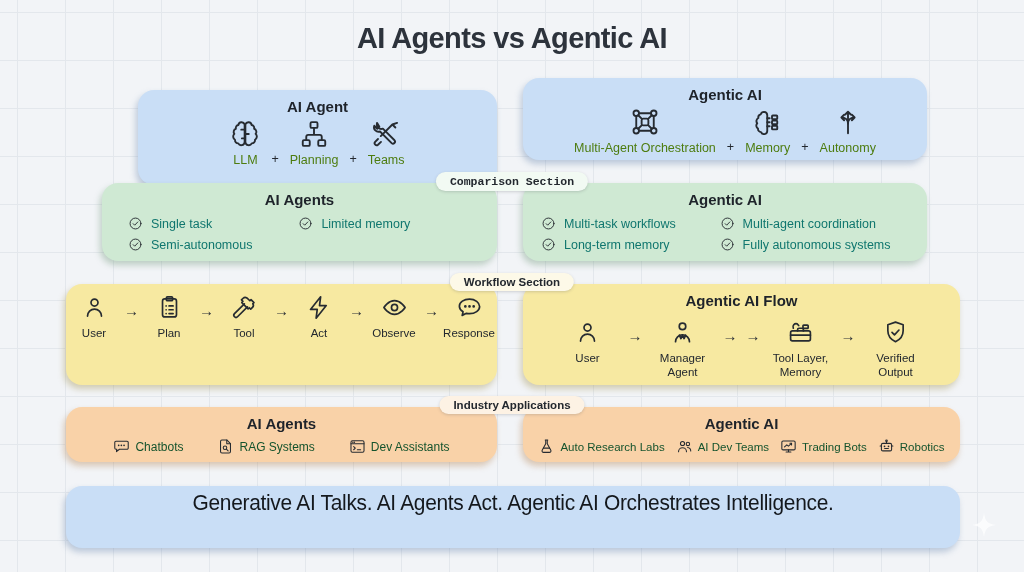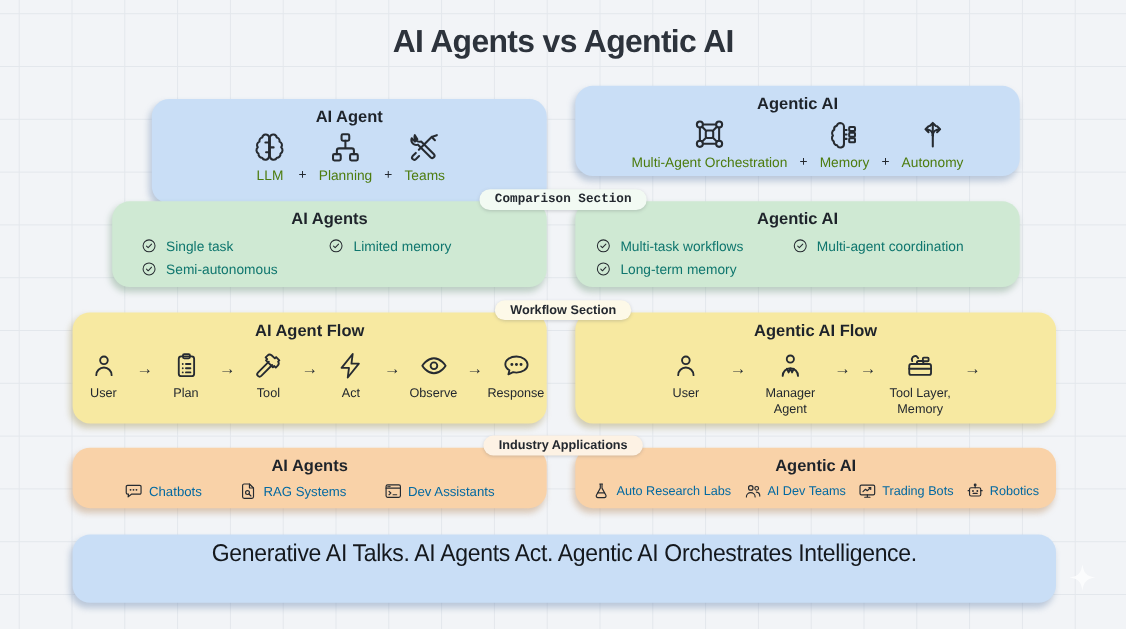--- a/index.html
+++ b/index.html
@@ -45,21 +45,21 @@
   
   .flow-row{display:flex;justify-content:center;align-items:flex-start;margin-top:10px;}
   .step{display:flex;flex-direction:column;align-items:center;}
   .step .lbl{font-size:11.5px;line-height:1.18;text-align:center;color:#23282f;margin-top:6px;}
   .flow-arrow{font-size:15px;color:#2a2f36;margin-top:8px;padding:0 4px;}
   .w-narrow .step{width:52px;}
   .w-wide .step{width:72px;}
 
   
   .ind-row{display:flex;justify-content:center;align-items:center;margin-top:6px;}
-  .ind-item{display:flex;align-items:center;gap:5px;font-size:12px;color:#0369a1;white-space:nowrap;}
+  .ind-item{display:flex;align-items:center;gap:5px;font-size:12px;color:#14532d;white-space:nowrap;}
 
   
   .takeaway-label{text-align:center;font-size:10.5px;font-weight:700;color:#1e232a;margin-top:8px;letter-spacing:-0.2px;}
   .takeaway-text{text-align:center;font-size:22px;color:#14181d;margin-top:4px;transform:scaleX(.95);letter-spacing:-0.3px;}
 
   .ic{display:inline-flex;color:#262b31;}
   .ic svg{width:100%;height:100%;}
   .ic-lg{width:30px;height:30px;}
   .ic-md{width:27px;height:27px;}
   .ic-sm{width:17px;height:17px;}
@@ -213,27 +213,35 @@
         </div>
       <div class="check-item">
           <span class="ic ic-xs">
             <svg viewBox="0 0 24 24" fill="none" stroke="currentColor" stroke-width="1.5" stroke-linecap="round" stroke-linejoin="round">
               <circle cx="12" cy="12" r="8.7"></circle>
               <path d="M8.3 12.3l2.4 2.4 5-5.2"></path>
             </svg>
           </span>
           <span>Long-term memory</span>
         </div>
+      <div class="check-item">
+          <span class="ic ic-xs">
+            <svg viewBox="0 0 24 24" fill="none" stroke="currentColor" stroke-width="1.5" stroke-linecap="round" stroke-linejoin="round">
+              <circle cx="12" cy="12" r="8.7"></circle>
+              <path d="M8.3 12.3l2.4 2.4 5-5.2"></path>
+            </svg>
+          </span>
+          <span>Fully autonomous systems</span>
+        </div>
     </div>
   </div>
 
   <div class="pill pill-yellow" style="top:273px;">Workflow Section</div>
 
   <div class="card yellow" style="left:66px;top:284px;width:431px;height:101px;">
-    <div class="card-title">AI Agent Flow</div>
     <div class="flow-row w-narrow">
       <div class="step">
           <span class="ic ic-md">
             <svg viewBox="0 0 24 24" fill="none" stroke="currentColor" stroke-width="1.5" stroke-linecap="round" stroke-linejoin="round">
               <circle cx="12" cy="7.6" r="3.1"></circle>
               <path d="M5.8 19.6a6.2 6.2 0 0 1 12.4 0"></path>
             </svg>
           </span>
           <span class="lbl">User</span>
         </div>
@@ -321,20 +329,29 @@
               <rect x="3.2" y="10.6" width="17.6" height="8.8" rx="1.6"></rect>
               <path d="M3.2 14.4h17.6"></path>
               <path d="M9.4 10.6V9.5a1.3 1.3 0 0 1 1.3-1.3h2.6a1.3 1.3 0 0 1 1.3 1.3v1.1"></path>
               <path d="M5.6 8.2a2.8 2.8 0 0 1 3.4-3.9l1.4 1.5"></path>
               <rect x="14.2" y="5.4" width="4.6" height="3" rx=".7"></rect>
             </svg>
           </span>
           <span class="lbl">Tool Layer, Memory</span>
         </div>
       <span class="flow-arrow">→</span>
+      <div class="step">
+          <span class="ic ic-md">
+            <svg viewBox="0 0 24 24" fill="none" stroke="currentColor" stroke-width="1.5" stroke-linecap="round" stroke-linejoin="round">
+              <path d="M12 2.8 5.2 5.1v5.3c0 4.8 3.1 8 6.8 9.8 3.7-1.8 6.8-5 6.8-9.8V5.1Z"></path>
+              <path d="M8.9 11.9l2.2 2.2 4-4.3"></path>
+            </svg>
+          </span>
+          <span class="lbl">Verified Output</span>
+        </div>
     </div>
   </div>
 
   <div class="pill pill-orange" style="top:396px;">Industry Applications</div>
 
   <div class="card orange" style="left:66px;top:407px;width:431px;height:55px;">
     <div class="card-title">AI Agents</div>
     <div class="ind-row" style="gap:34px;">
       <div class="ind-item">
           <span class="ic ic-sm">

